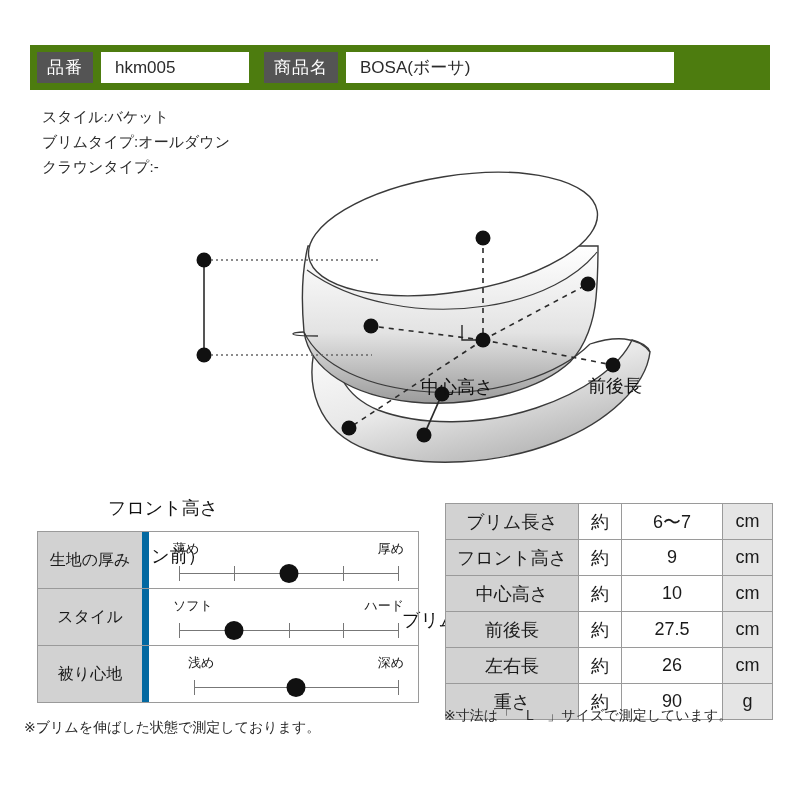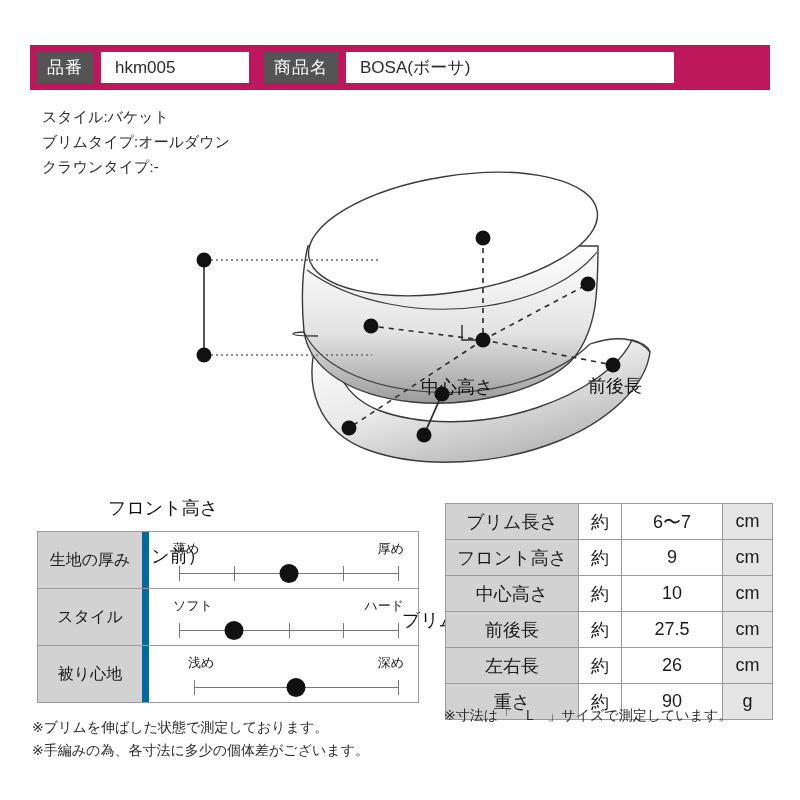--- a/index.html
+++ b/index.html
@@ -9,21 +9,21 @@
     font-family:"Liberation Sans","DejaVu Sans",sans-serif;
     color:#1a1a1a;
     position:relative;
     overflow:hidden;
   }
   #root{position:relative;width:800px;height:800px;}
 
   
   .header-bar{
     position:absolute;left:30px;top:45px;width:740px;height:45px;
-    background:#be185d;
+    background:#4d7c0f;
     display:flex;align-items:stretch;
   }
   .badge{
     background:#545454;color:#ffffff;
     font-size:17px;letter-spacing:1px;
     display:flex;align-items:center;justify-content:center;
     padding:0 10px;margin:7px 0 7px 7px;
   }
   .badge-value{
     background:#ffffff;color:#2b2b2b;
@@ -108,21 +108,21 @@
     background:#d2d2d2;width:132px;text-align:center;
     letter-spacing:0px;
     white-space:pre;
   }
   .m-approx{width:42px;text-align:center;font-size:15px;background:#fff;}
   .m-value{width:100px;text-align:center;font-size:20px;background:#fff;}
   .m-unit{width:49px;text-align:center;font-size:15px;background:#e5e5e5;}
 
   
   .note{position:absolute;font-size:14px;color:#2b2b2b;line-height:23px;}
-  .note.left{left:32px;top:716px;}
+  .note.left{left:24px;top:716px;}
   .note.right{left:444px;top:680px;margin-top:24px;}
 </style>
 </head>
 <body>
 
 <div id="root">
 
   <div class="header-bar">
     <div class="badge">品番</div>
     <div class="badge-value">hkm005</div>
@@ -313,19 +313,18 @@
         <td class="m-label">重さ</td>
         <td class="m-approx">約</td>
         <td class="m-value">90</td>
         <td class="m-unit">g</td>
       </tr>
     </tbody>
   </table>
 
   <div class="note left">
     <div>※ブリムを伸ばした状態で測定しております。</div>
-    <div>※手編みの為、各寸法に多少の個体差がございます。</div>
   </div>
   <div class="note right">
     <div>※寸法は「　L　」サイズで測定しています。</div>
   </div>
 
 </div>
 
 </body></html>

